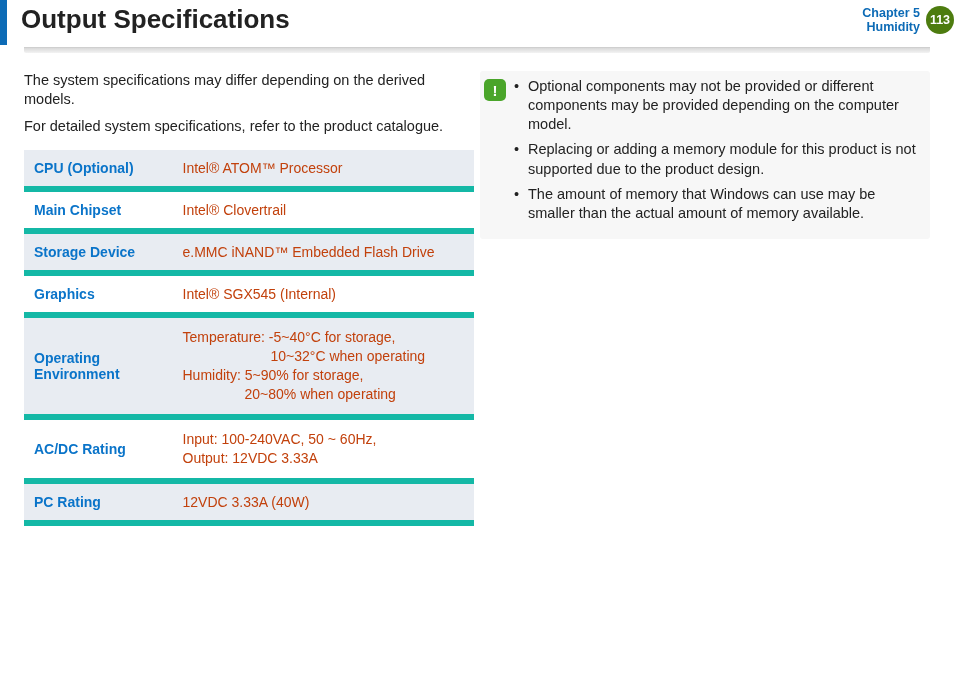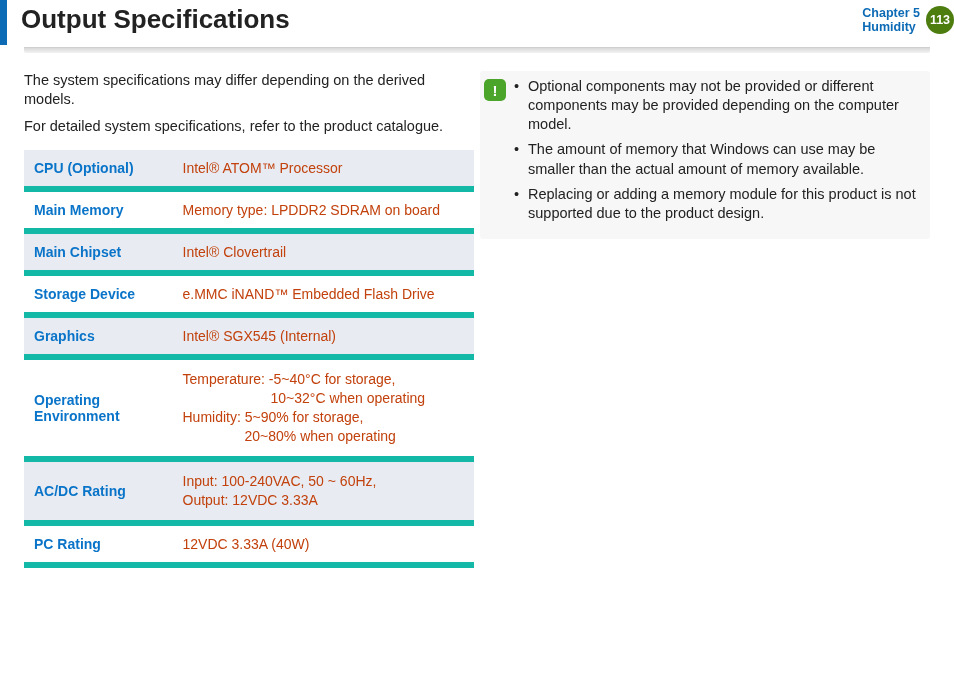--- a/index.html
+++ b/index.html
@@ -27,21 +27,21 @@
   }
   .title {
     font-size: 26px;
     font-weight: 700;
     color: #222;
     margin: 0;
     padding-top: 4px;
     flex: 1;
   }
   .chap-box {
-    text-align: left;
+    text-align: right;
     color: #0d6bb6;
     font-weight: 700;
     font-size: 12.5px;
     line-height: 1.15;
     padding-top: 6px;
     padding-right: 6px;
   }
   .page-badge {
     width: 28px;
     height: 28px;
@@ -163,24 +163,20 @@
 
     <div class="col">
       <p class="intro">The system specifications may differ depending on the derived models.</p>
       <p class="intro">For detailed system specifications, refer to the product catalogue.</p>
 
       <table class="spec-table">
         <tbody>
             <tr>
           <td class="key">CPU (Optional)</td>
           <td class="val">Intel® ATOM™ Processor</td>
-        </tr>
-        <tr>
-          <td class="key">Main Memory</td>
-          <td class="val">Memory type: LPDDR2 SDRAM on board</td>
         </tr>
         <tr>
           <td class="key">Main Chipset</td>
           <td class="val">Intel® Clovertrail</td>
         </tr>
         <tr>
           <td class="key">Storage Device</td>
           <td class="val">e.MMC iNAND™ Embedded Flash Drive</td>
         </tr>
         <tr>
@@ -211,20 +207,20 @@
         </table>
     </div>
 
     <div class="col">
       <div class="note-box">
         <div class="note-icon">
           <span>!</span>
         </div>
         <ul class="note-list">
           <li>Optional components may not be provided or different components may be provided depending on the computer model.</li>
+          <li>Replacing or adding a memory module for this product is not supported due to the product design.</li>
           <li>The amount of memory that Windows can use may be smaller than the actual amount of memory available.</li>
-          <li>Replacing or adding a memory module for this product is not supported due to the product design.</li>
         </ul>
       </div>
     </div>
 
   </div>
 </div>
 
 </body></html>

